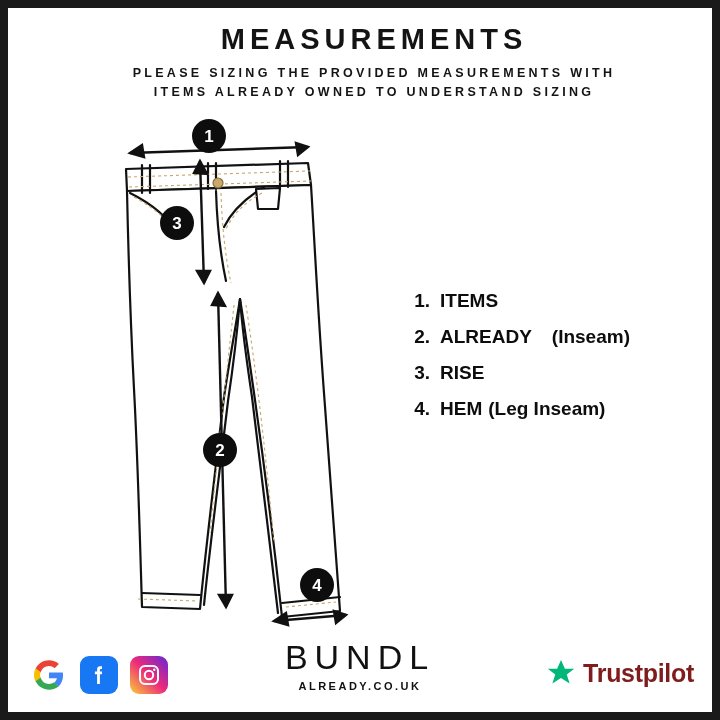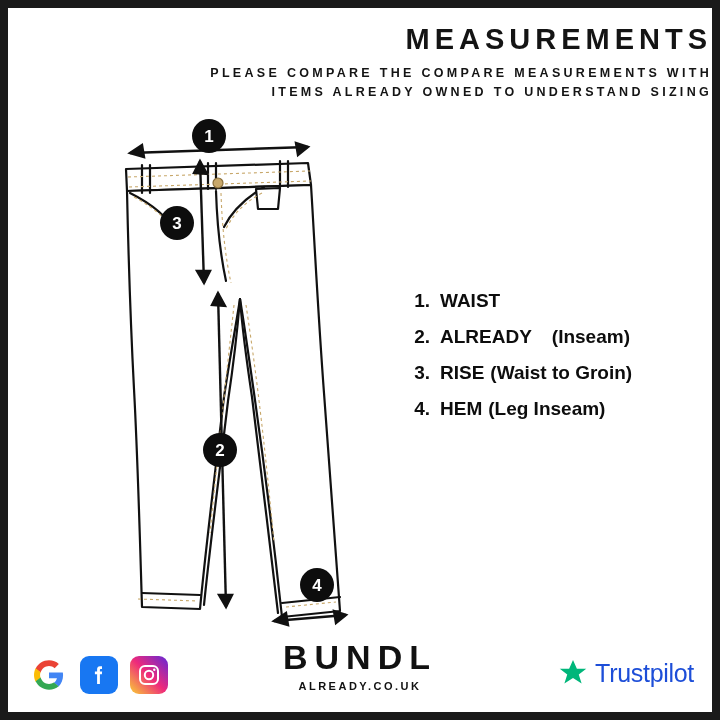--- a/index.html
+++ b/index.html
@@ -12,21 +12,21 @@
   #page {
     position: relative;
     width: 720px; height: 720px;
     background: #ffffff;
     border: 8px solid #1a1a1a;
   }
   
   .header {
     position: absolute;
     top: 16px; left: 0; right: 0;
-    text-align: right;
+    text-align: center;
     padding-left: 28px;
   }
   .title {
     font-size: 29px;
     font-weight: bold;
     letter-spacing: 5px;
     color: #141414;
     line-height: 1.1;
   }
   .subtitle {
@@ -110,55 +110,55 @@
     align-items: center;
     justify-content: center;
   }
   .brand {
     position: absolute;
     left: 0; right: 0; bottom: 10px;
     text-align: center;
   }
   .brand-name {
     font-size: 34px;
-    font-weight: bold;
+    font-weight: normal;
     letter-spacing: 7px;
     color: #111111;
     line-height: 1;
   }
   .brand-sub {
     margin-top: 6px;
     font-size: 11px;
     font-weight: bold;
     letter-spacing: 2.5px;
     color: #111111;
   }
   .trustpilot {
     position: absolute;
     right: 18px; bottom: 14px;
     display: flex;
     align-items: center;
     gap: 7px;
   }
   .tp-text {
     font-size: 25px;
-    font-weight: normal;
-    color: #1d4ed8;
+    font-weight: bold;
+    color: #7f1d1d;
     letter-spacing: -0.3px;
   }
 </style>
 </head>
 <body>
 
 <div id="page">
 
   <div class="header">
     <div class="title">MEASUREMENTS</div>
     <div class="subtitle">
-      <div>PLEASE COMPARE THE COMPARE MEASUREMENTS WITH</div>
+      <div>PLEASE SIZING THE PROVIDED MEASUREMENTS WITH</div>
       <div>ITEMS ALREADY OWNED TO UNDERSTAND SIZING</div>
     </div>
   </div>
 
   <div class="diagram">
     <svg width="330" height="520" viewBox="0 0 330 520">
       <g fill="#ffffff" stroke="#111111" stroke-width="2.2" stroke-linejoin="round" stroke-linecap="round">
 
         <path d="M58,56 L240,50 L243,72 L59,78 Z"></path>
 
@@ -233,31 +233,30 @@
     <div class="badge" id="badge1">1</div>
     <div class="badge" id="badge2">2</div>
     <div class="badge" id="badge3">3</div>
     <div class="badge" id="badge4">4</div>
   </div>
 
   <div class="legend">
     <ol>
       <li>
         <span class="num">1.</span>
-        <span class="lbl">WAIST</span>
+        <span class="lbl">ITEMS</span>
       </li>
       <li>
         <span class="num">2.</span>
         <span class="lbl">ALREADY</span>
         <span class="paren" style="margin-left:20px">(Inseam)</span>
       </li>
       <li>
         <span class="num">3.</span>
         <span class="lbl">RISE</span>
-        <span class="paren" style="margin-left:6px">(Waist to Groin)</span>
       </li>
       <li>
         <span class="num">4.</span>
         <span class="lbl">HEM</span>
         <span class="paren" style="margin-left:6px">(Leg Inseam)</span>
       </li>
     </ol>
   </div>
 
   <div class="footer">

